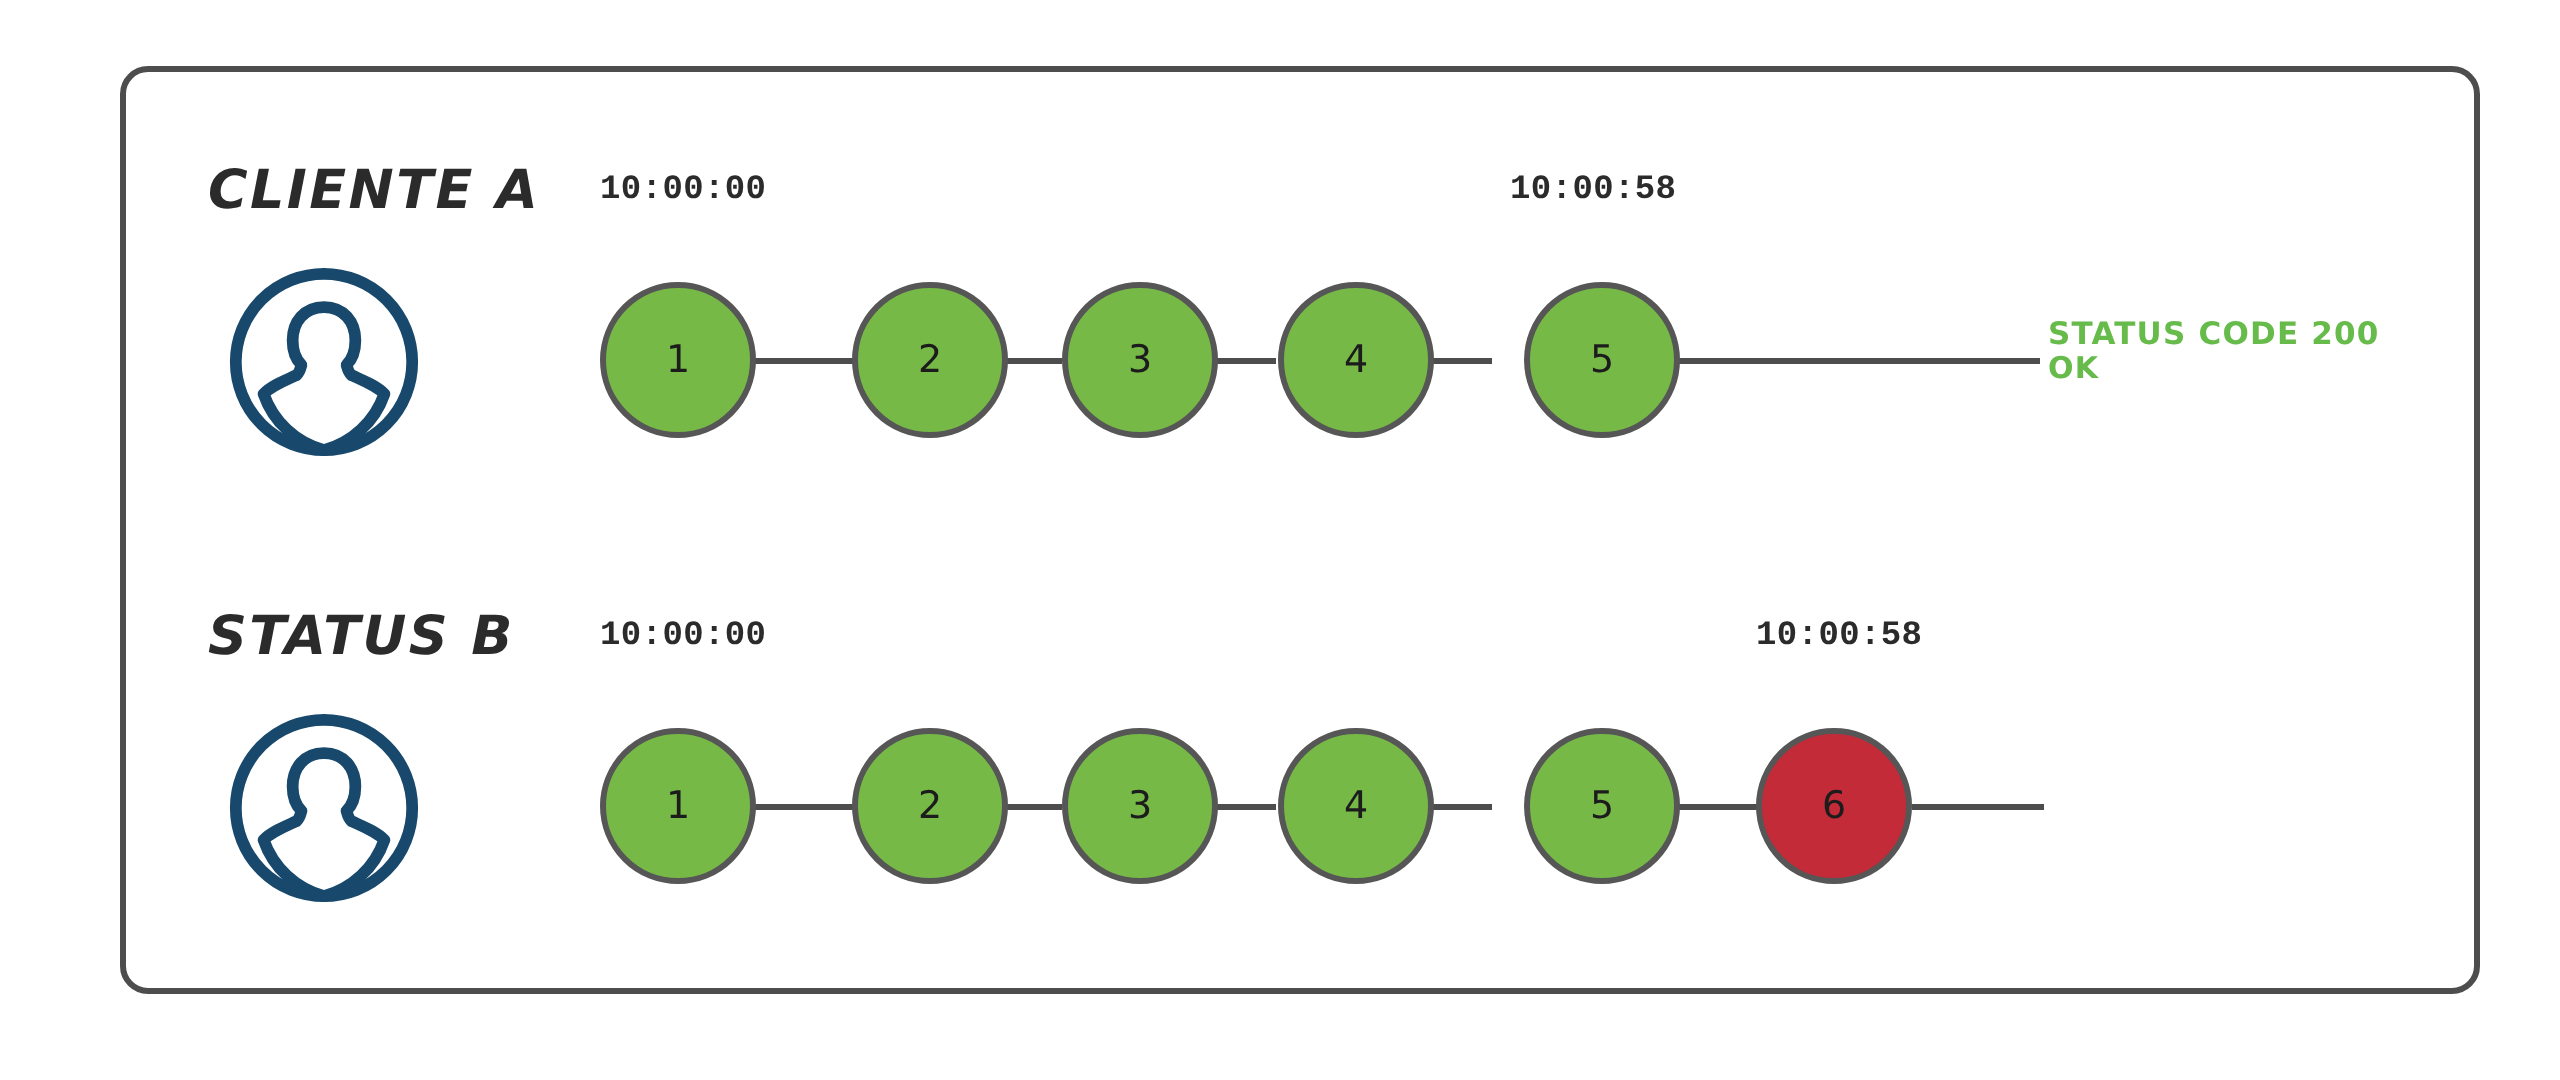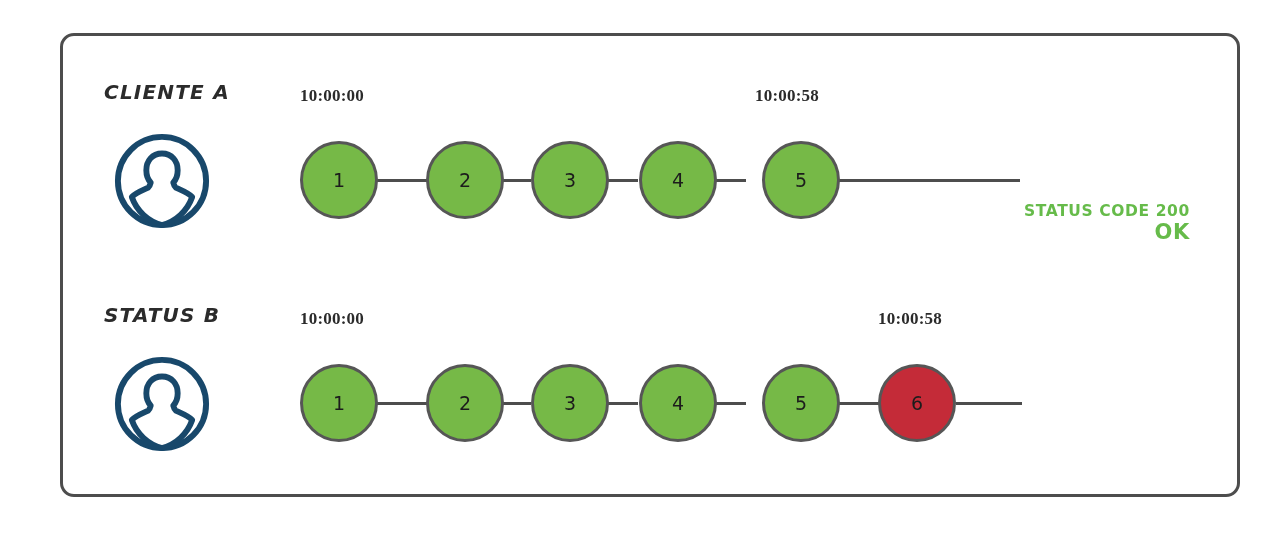--- a/index.html
+++ b/index.html
@@ -46,41 +46,41 @@
   .row.row-b { top: 223px; }
 
   
   .client-label {
     position: absolute;
     left: 104px;
     top: 80px;
     font-family: "DejaVu Sans", sans-serif;
     font-style: italic;
     font-weight: 700;
-    font-size: 20px;
+    font-size: 27px;
     letter-spacing: 1.2px;
     color: #2b2b2b;
     white-space: nowrap;
   }
 
   
   .avatar {
     position: absolute;
     left: 113px;
     top: 132px;
     width: 98px;
     height: 98px;
   }
   .avatar svg { display: block; width: 98px; height: 98px; }
 
   
   .timestamp {
     position: absolute;
     top: 86px;
-    font-family: Liberation Serif, serif;
+    font-family: Liberation Mono, monospace;
     font-weight: 700;
     font-size: 17px;
     color: #2b2b2b;
     white-space: nowrap;
     letter-spacing: 0.2px;
   }
   .ts-start { left: 300px; }
   .ts-end-a { left: 755px; }
   .ts-end-b { left: 878px; }
 
@@ -123,27 +123,26 @@
   .node.ok  { background: #76b947; }
   .node.err { background: #c42b38; }
 
   
   .status {
     position: absolute;
     font-family: "DejaVu Sans", sans-serif;
     font-style: normal;
     font-weight: 700;
     letter-spacing: 0.6px;
-    text-align: right;
+    text-align: left;
     white-space: nowrap;
     line-height: 1.18;
-    margin-top: 44px;
   }
   .status .line1 { display: block; font-size: 15.5px; }
-  .status .line2 { display: block; font-size: 21px; }
+  .status .line2 { display: block; font-size: 15px; }
   .status.ok-text  { color: #66bb4a; left: 1024px; top: 158px; }
 </style>
 </head>
 <body>
 
 <div id="canvas">
 
   <div class="frame"></div>
 
   <div class="row row-a">

